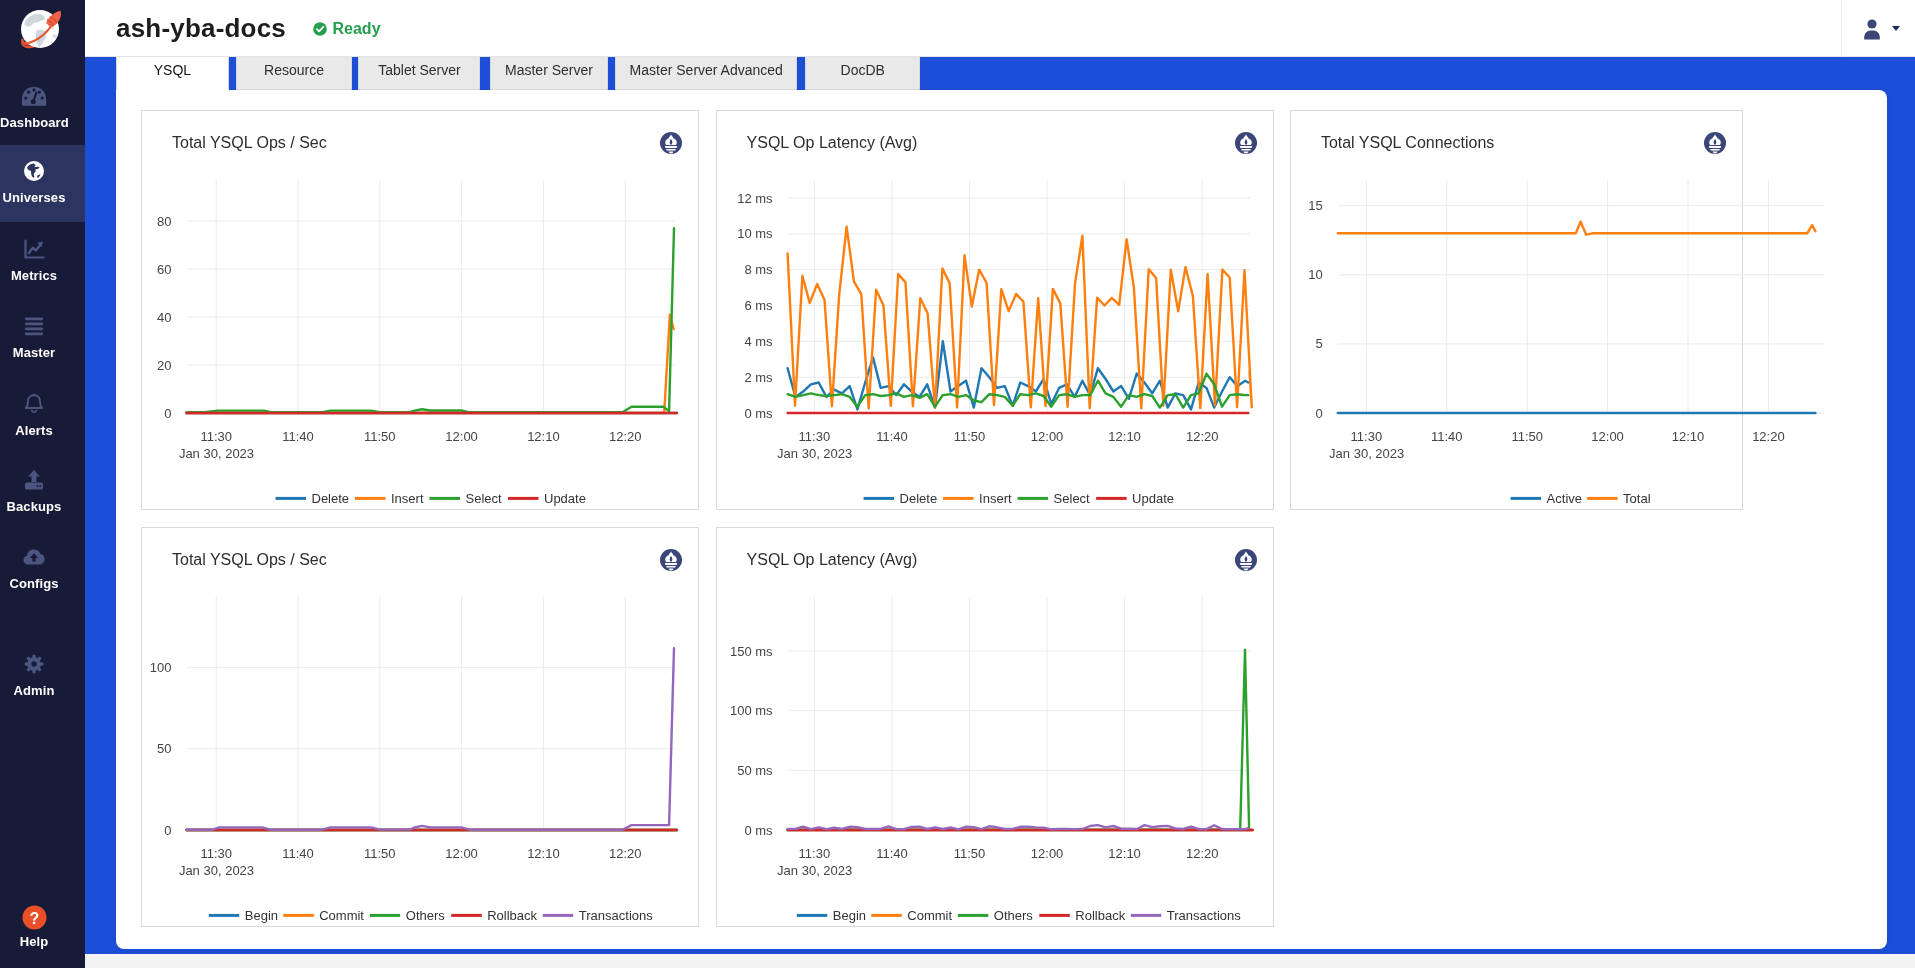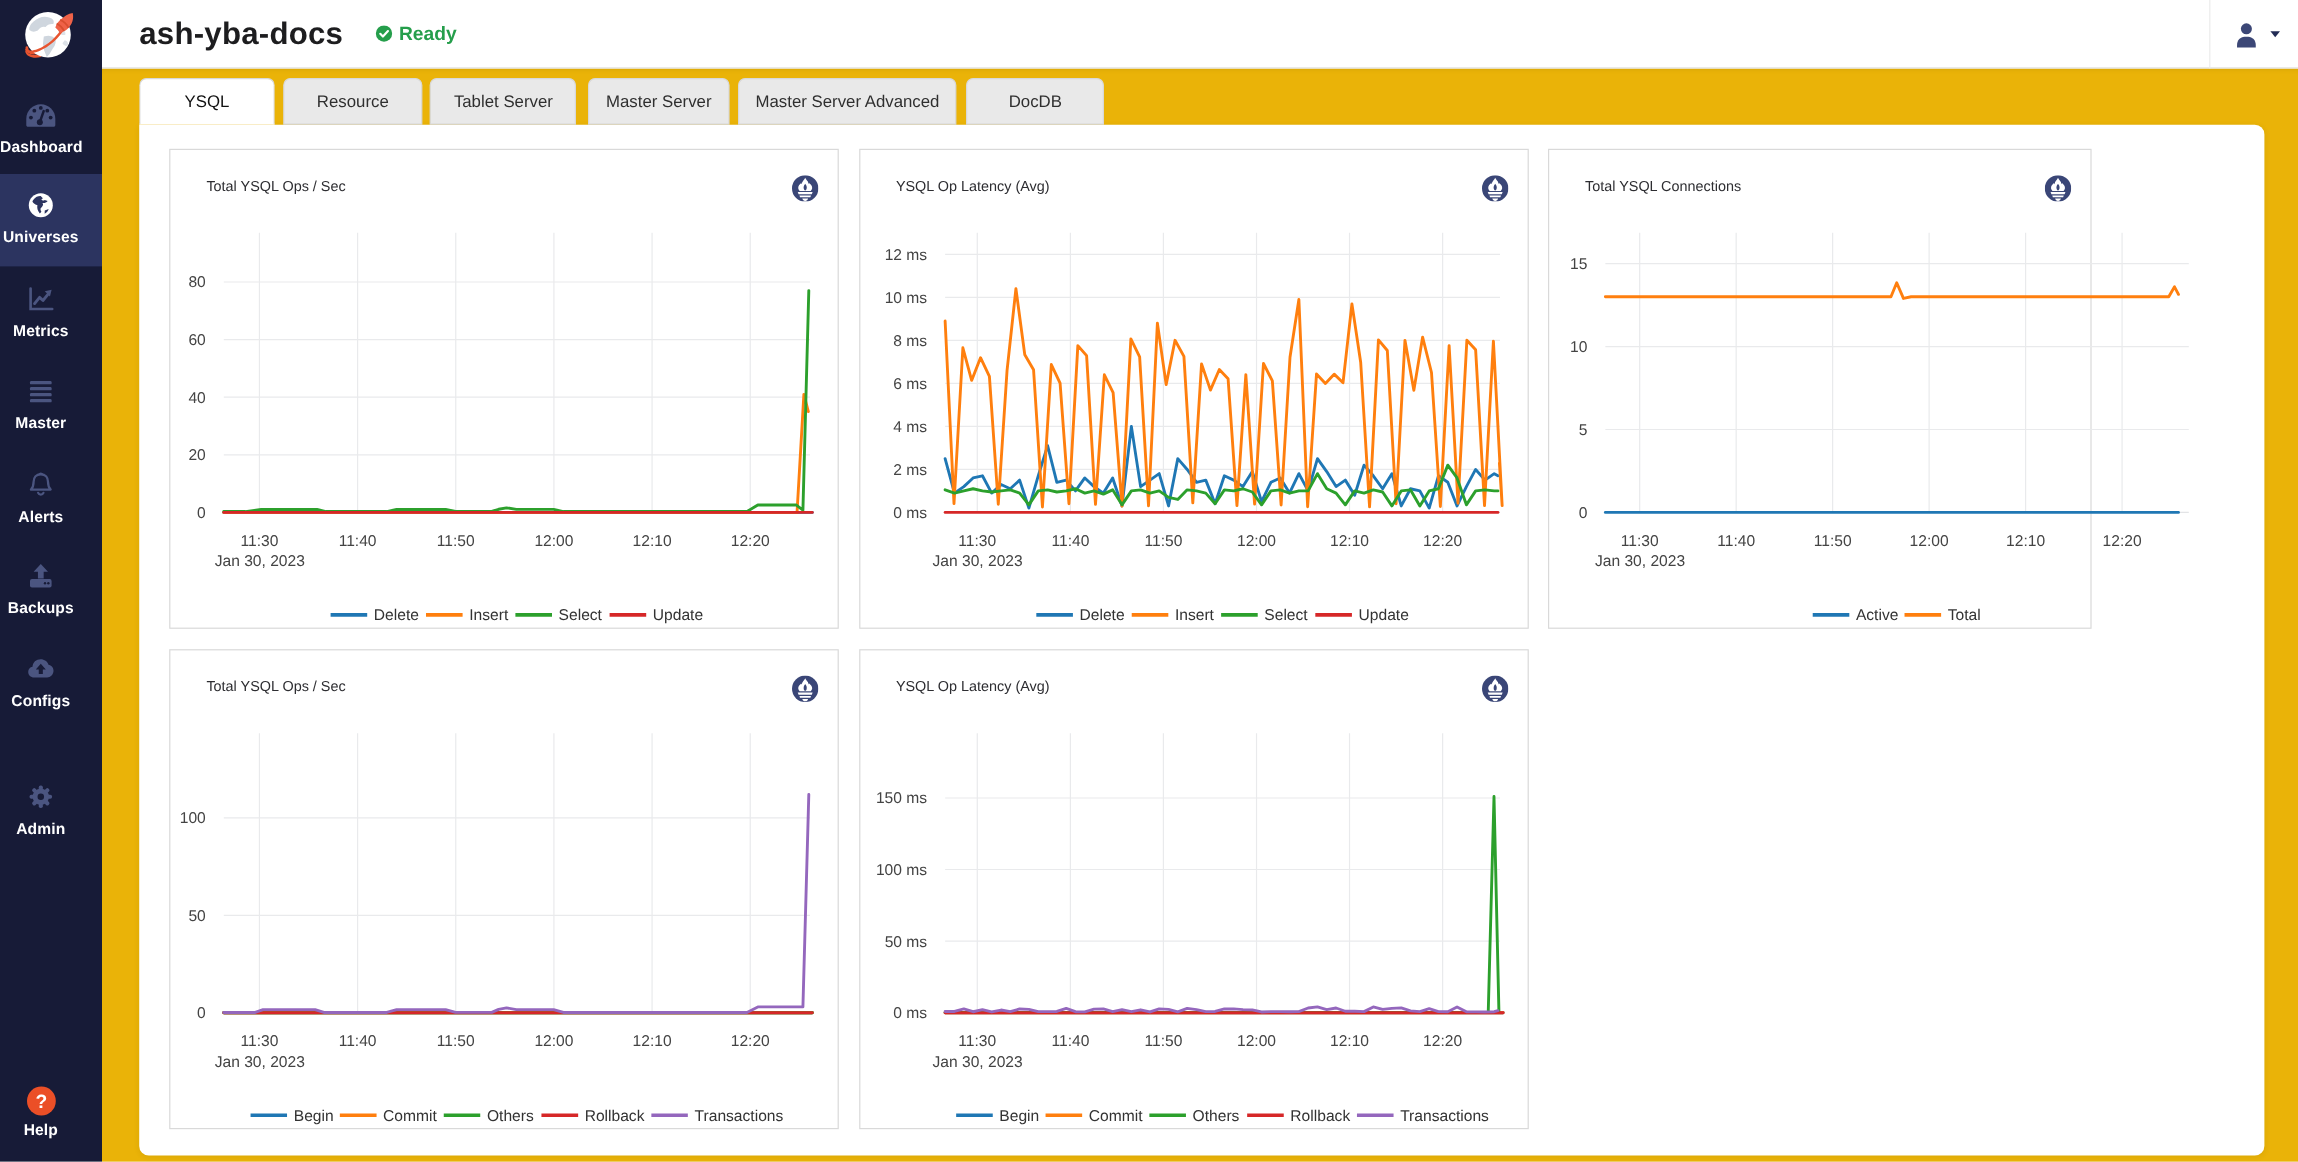--- a/index.html
+++ b/index.html
@@ -10,27 +10,27 @@
   .nav-item svg { display:block; margin:0 auto; }
   .nav-label { display:block; color:#fff; font-size:13px; font-weight:bold; margin-top:7px; letter-spacing:0.1px; }
   .nav-active { position:absolute; left:0; top:145px; width:85px; height:77px; background:#2c3460; }
   .header { position:absolute; left:85px; top:0; width:1830px; height:57px; background:#fff; border-bottom:1px solid #e4e4e4; z-index:5;padding-left:16px; }
   .h-title { position:absolute; left:31px; top:13px; font-size:26px; font-weight:bold; color:#1d1d1f; letter-spacing:0.2px; }
   .ready { position:absolute; left:227.5px; top:20px; color:#259e4b; font-size:16px; font-weight:bold; }
   .ready svg { vertical-align:-2px; margin-right:6px; }
   .h-sep { position:absolute; right:73px; top:0; width:1px; height:57px; background:#ececec; }
   .usr { position:absolute; right:34px; top:19px; }
   .caret { position:absolute; right:15px; top:26px; width:0; height:0; border-left:4.6px solid transparent; border-right:4.6px solid transparent; border-top:5.5px solid #232c55; }
-  .main { position:absolute; left:85px; top:57px; width:1830px; height:911px; background:#eab308; box-shadow:inset 0 5px 5px -5px rgba(0,0,0,0.10); }
+  .main { position:absolute; left:85px; top:43px; width:1830px; height:911px; background:#1d4ed8; box-shadow:inset 0 5px 5px -5px rgba(0,0,0,0.10); }
   .tabs { position:absolute; left:30.7px; top:8px; height:39px; z-index:3; }
   .tab { position:relative; float:left; height:39px; background:#e9e9e9; border:1px solid #d8d8d8; border-radius:6px 6px 0 0; font-size:14px; color:#2f2f2f; text-align:center; line-height:37px; }
   .tab.active { background:#fff; border-bottom:1px solid #fff; color:#111; }
   .card { position:absolute; left:30.7px; top:47px; width:1771.5px; height:859px; background:#fff; border-radius:0 8px 8px 8px; box-shadow:0 1px 5px rgba(0,0,0,0.07); }
   .panel { position:absolute; width:558px; height:400px; background:#fff; border:1px solid #d9d9d9; }
-  .p-title { position:absolute; left:29.5px; top:23px; font-size:12px; color:#2d2d31; }
+  .p-title { position:absolute; left:29.5px; top:23px; font-size:16px; color:#2d2d31; }
   .prom { position:absolute; right:16.5px; top:21px; }
 </style>
 </head>
 <body>
 <div class="sidebar">
   <div style="position:absolute;left:19px;top:9px"><svg width="44" height="42" viewBox="0 0 44 42" style="">
         <path d="M3.4,30.6 C3.1,35 8.2,36.6 14.9,34.0" fill="none" stroke="#e8542f" stroke-width="2.3" stroke-linecap="round"></path>
         <path d="M2.6,32.9 C4.4,36.9 9.9,37.9 16.3,35.5 L15.1,38.6 C8.4,40.3 2.8,38.0 2.0,33.9 Z" fill="#e8542f"></path>
         <circle cx="21" cy="20" r="19" fill="#ffffff"></circle>
         <path d="M9,9 Q15,3.5 22,5.5 Q27,7 25.5,11 Q21,10.5 19,13.5 Q15,12.5 12.5,16.5 Q8.5,18.5 5.5,16 Q5,12 9,9 Z" fill="#cfd6de"></path>

